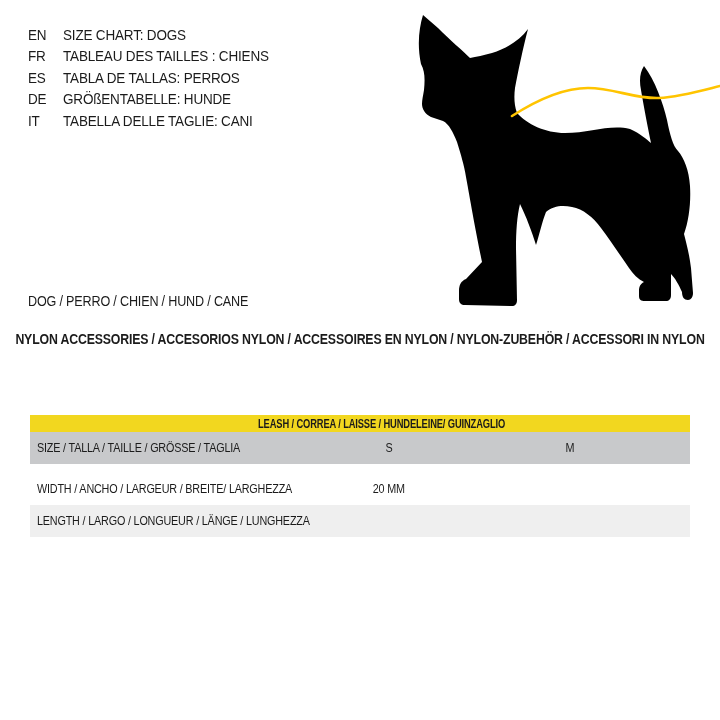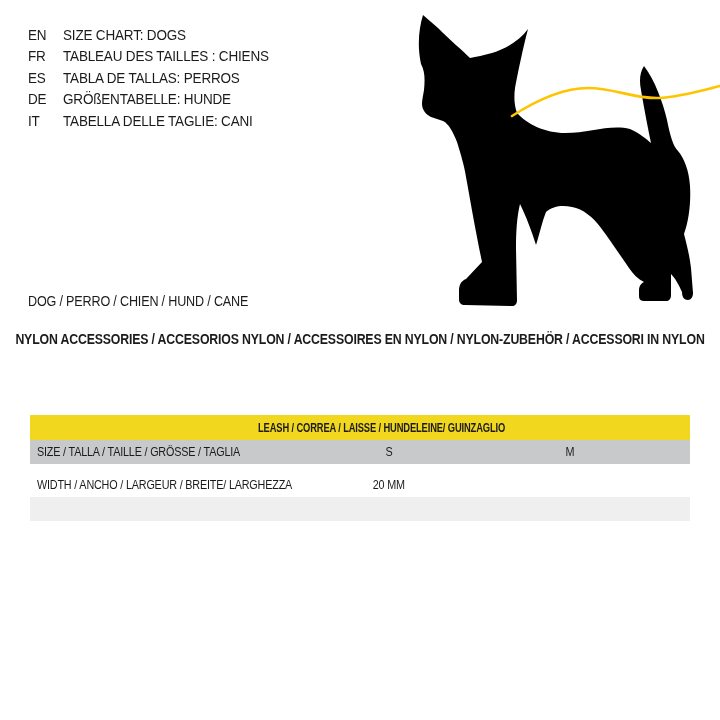--- a/index.html
+++ b/index.html
@@ -22,25 +22,25 @@
   
   .animal-caption{position:absolute;left:28px;top:294px;font-size:14px;line-height:15px;white-space:nowrap;}
   .category-caption{
     position:absolute;left:360px;top:331px;font-size:14.5px;font-weight:700;
     white-space:nowrap;transform:translateX(-50%) scaleX(0.85);letter-spacing:-0.2px;
   }
 
   
   .size-table{position:absolute;left:30px;top:415px;width:660px;font-size:12px;}
   .st-header{
-    height:25px;background:#F2D71F;display:flex;align-items:center;justify-content:center;
+    height:17px;background:#F2D71F;display:flex;align-items:center;justify-content:center;
     font-weight:700;font-size:13px;padding-left:44px;
   }
   .st-header .hd{display:inline-block;transform:scaleX(0.72);transform-origin:50% 50%;white-space:nowrap;letter-spacing:-0.2px;}
-  .st-row{display:grid;grid-template-columns:277px 163px 200px 20px;align-items:center;height:24px;}
+  .st-row{display:grid;grid-template-columns:277px 163px 200px 20px;align-items:center;height:32px;}
   .st-row .lbl{padding-left:7px;overflow:visible;white-space:nowrap;}
   .st-row .val{text-align:center;}
   .row-gray{background:#C8C9CB;}
   .row-white{background:#FFFFFF;margin-top:9px;}
   .row-light{background:#EFEFEF;}
 </style>
 </head>
 <body>
 
 <div class="canvas">
@@ -100,17 +100,18 @@
       <div class="val"><span class="cxm">S</span></div>
       <div class="val"><span class="cxm">M</span></div>
       <div></div>
     </div>
     <div class="st-row row-white">
       <div class="lbl"><span class="cx">WIDTH / ANCHO / LARGEUR / BREITE/ LARGHEZZA</span></div>
       <div class="val"><span class="cxm">20 MM</span></div>
       <div></div>
     </div>
     <div class="st-row row-light">
+      <div class="lbl"><span class="cx">LENGTH / LARGO / LONGUEUR / LÄNGE / LUNGHEZZA</span></div>
       <div></div>
     </div>
   </div>
 
 </div>
 
 </body></html>

